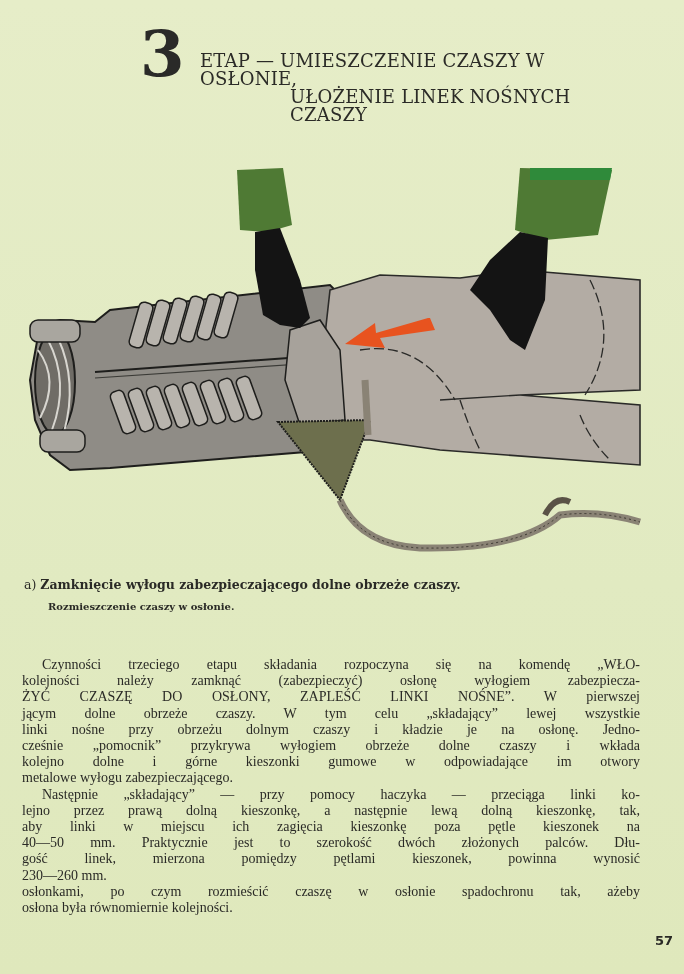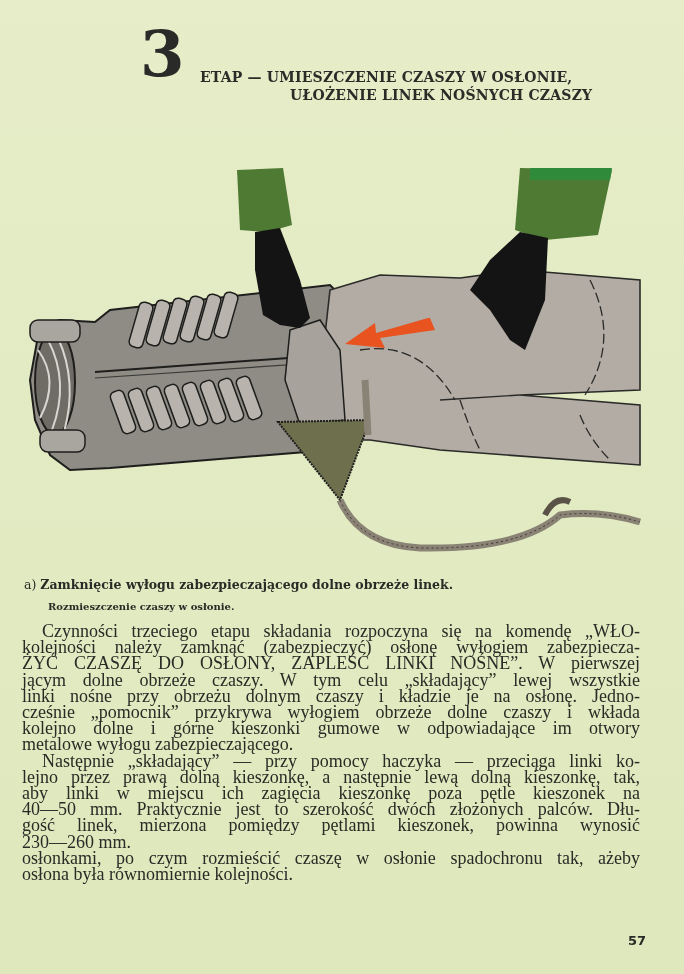--- a/index.html
+++ b/index.html
@@ -1,32 +1,32 @@
 <!DOCTYPE html>
 <html><head>
 <meta charset="utf-8">
 <style>
   html,body{margin:0;padding:0;}
   body{width:684px;height:974px;background:#e3ebc4;position:relative;overflow:hidden;
        font-family:"Liberation Serif","DejaVu Serif",serif;color:#2a2a26;}
   .page{position:absolute;inset:0;background:linear-gradient(180deg,#e6edc8 0%,#e1eac1 60%,#dfe8bc 100%);}
   .big-num{position:absolute;left:140px;top:22px;font-family:"DejaVu Serif",serif;font-weight:bold;
        font-size:64px;line-height:64px;color:#2a2a28;}
-  .title{position:absolute;left:200px;top:68px;width:440px;font-family:"DejaVu Serif",serif;
-       font-weight:bold;font-size:14px;line-height:18px;color:#2b2b27;letter-spacing:.2px;}
+  .title{position:absolute;left:200px;top:52px;width:440px;font-family:"DejaVu Serif",serif;
+       font-weight:normal;font-size:18px;line-height:18px;color:#2b2b27;letter-spacing:.2px;}
   .title .l1{display:block;}
   .title .l2{display:block;padding-left:90px;}
   .illus{position:absolute;left:0;top:150px;width:684px;height:420px;}
   .caption{position:absolute;left:24px;top:577px;font-family:"DejaVu Serif",serif;font-size:12.5px;color:#2a2a26;}
   .caption b{font-weight:bold;}
   .subcap{position:absolute;left:48px;top:601px;font-family:"DejaVu Serif",serif;font-weight:bold;font-size:10px;}
-  .body-text{position:absolute;left:22px;top:623px;width:618px;font-size:18px;line-height:16.2px;text-align:justify;}
+  .body-text{position:absolute;left:22px;top:657px;width:618px;font-size:14px;line-height:16.2px;text-align:justify;}
   .body-text .ln{display:block;text-align:justify;text-align-last:justify;}
   .body-text .ln.last{text-align-last:left;}
-  .page-num{position:absolute;left:628px;top:933px;font-family:"DejaVu Sans",sans-serif;font-weight:bold;font-size:13px;}
+  .page-num{position:absolute;left:655px;top:933px;font-family:"DejaVu Sans",sans-serif;font-weight:bold;font-size:13px;}
 </style>
 </head>
 <body>
 
 <div class="page">
 
   <div class="big-num">3</div>
   <div class="title">
     <span class="l1">ETAP — UMIESZCZENIE CZASZY W OSŁONIE,</span>
     <span class="l2">UŁOŻENIE LINEK NOŚNYCH CZASZY</span>
@@ -92,21 +92,21 @@
       <path d="M520 18 L612 20 L598 85 L545 90 L515 80 Z" fill="#4f7a34"></path>
       <path d="M530 18 L612 18 L610 30 L530 30 Z" fill="#2f8a3a"></path>
       <path d="M520 82 L548 88 L545 150 L525 200 L510 190 L490 160 L470 140 L490 110 Z" fill="#141414"></path>
     </g>
 
     <path d="M430 168 L435 180 L380 188 L385 198 L345 194 L375 173 L376 183 L428 168 Z" fill="#e8531f"></path>
   </svg>
 
   <div class="caption">
     <span>a)</span>
-    <b>Zamknięcie wyłogu zabezpieczającego dolne obrzeże linek.</b>
+    <b>Zamknięcie wyłogu zabezpieczającego dolne obrzeże czaszy.</b>
   </div>
   <div class="subcap">Rozmieszczenie czaszy w osłonie.</div>
 
   <div class="body-text">
     <span class="ln" style="text-indent:20px">Czynności trzeciego etapu składania rozpoczyna się na komendę „WŁO-</span>
     <span class="ln">kolejności należy zamknąć (zabezpieczyć) osłonę wyłogiem zabezpiecza-</span>
     <span class="ln">ŻYĆ CZASZĘ DO OSŁONY, ZAPLEŚĆ LINKI NOŚNE”. W pierwszej</span>
     <span class="ln">jącym dolne obrzeże czaszy. W tym celu „składający” lewej wszystkie</span>
     <span class="ln">linki nośne przy obrzeżu dolnym czaszy i kładzie je na osłonę. Jedno-</span>
     <span class="ln">cześnie „pomocnik” przykrywa wyłogiem obrzeże dolne czaszy i wkłada</span>

